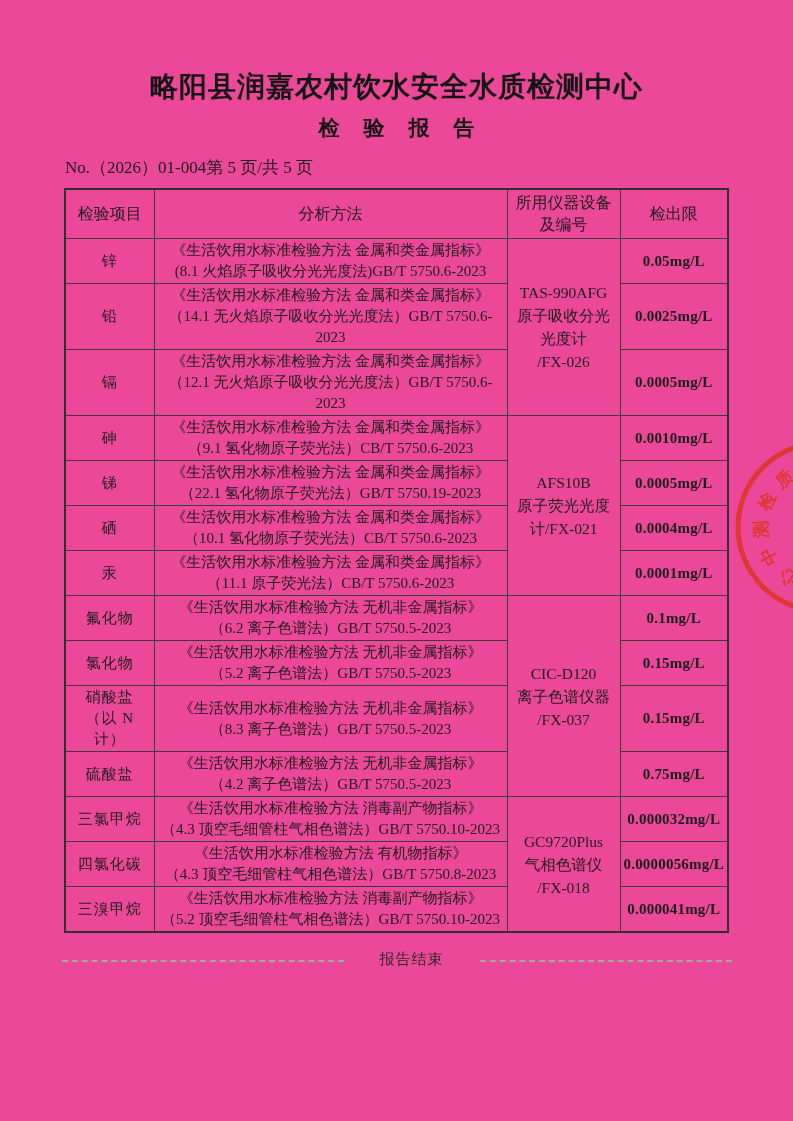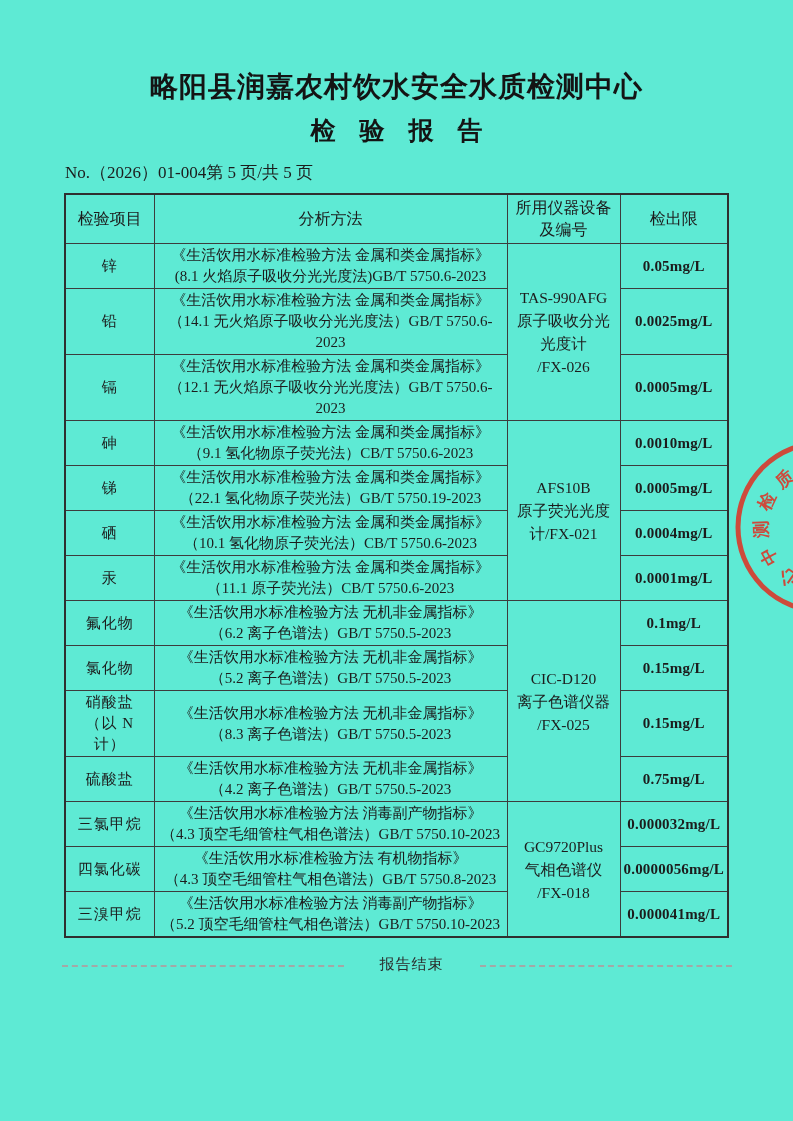--- a/index.html
+++ b/index.html
@@ -1,40 +1,40 @@
 <!DOCTYPE html>
 <html><head>
 <meta charset="utf-8">
 <style>
   html, body { margin: 0; padding: 0; background: #ffffff; }
   .page {
     position: relative;
     width: 793px;
     height: 1121px;
     margin: 0 auto;
-    background: #5eead4;
+    background: #ec4899;
     overflow: hidden;
     font-family: "Liberation Serif", serif;
     color: #1c1c1c;
   }
   .doc-title {
     padding-top: 68px;
     text-align: center;
     font-family: "Liberation Sans", sans-serif;
     font-weight: bold;
     font-size: 28px;
     letter-spacing: 1px;
     color: #141414;
   }
   .doc-subtitle {
     margin-top: 8px;
     text-align: center;
     font-family: "Liberation Sans", sans-serif;
     font-weight: bold;
-    font-size: 25px;
+    font-size: 21px;
     letter-spacing: 24px;
     padding-left: 24px; 
     color: #141414;
   }
   .meta-row {
     width: 663px;
     margin: 14px auto 0 auto;
     display: flex;
     align-items: baseline;
     font-size: 17px;
@@ -171,21 +171,21 @@
       <td class="method-cell">《生活饮用水标准检验方法 金属和类金属指标》
 （11.1 原子荧光法）CB/T 5750.6-2023</td>
       <td class="limit-cell">0.0001mg/L</td>
     </tr>
     <tr>
       <td class="item-cell">氟化物</td>
       <td class="method-cell">《生活饮用水标准检验方法 无机非金属指标》
 （6.2 离子色谱法）GB/T 5750.5-2023</td>
       <td class="instrument-cell" rowspan="4">CIC-D120
 离子色谱仪器
-/FX-025</td>
+/FX-037</td>
       <td class="limit-cell">0.1mg/L</td>
     </tr>
     <tr>
       <td class="item-cell">氯化物</td>
       <td class="method-cell">《生活饮用水标准检验方法 无机非金属指标》
 （5.2 离子色谱法）GB/T 5750.5-2023</td>
       <td class="limit-cell">0.15mg/L</td>
     </tr>
     <tr>
       <td class="item-cell">硝酸盐

